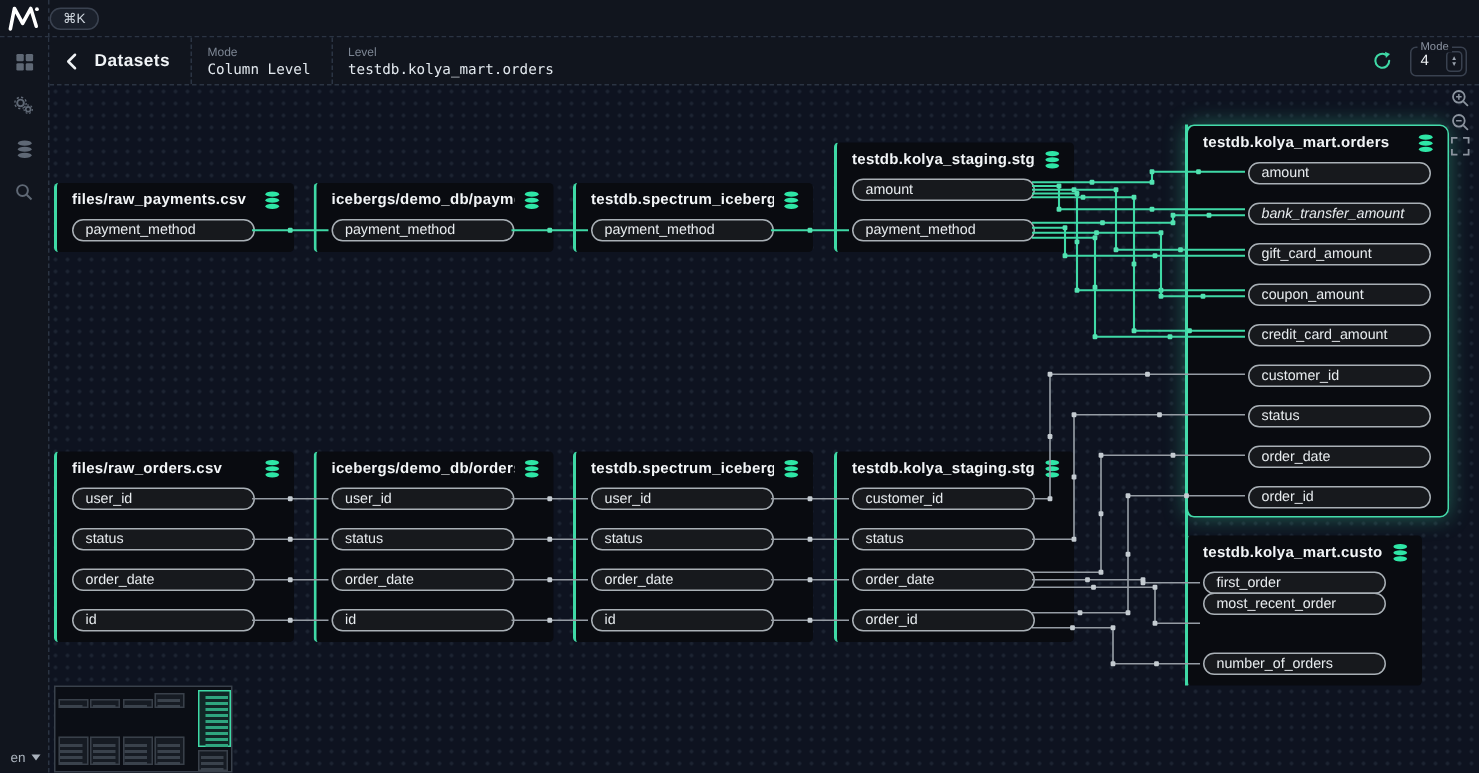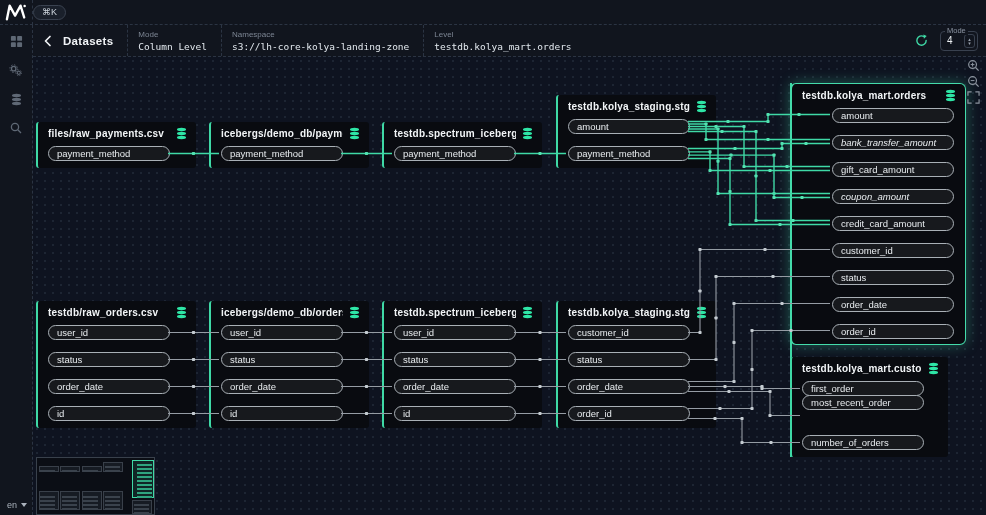--- a/index.html
+++ b/index.html
@@ -141,29 +141,29 @@
         <svg class="dbicon" width="13" height="13" viewBox="0 0 16 16">
        <g fill="#2ee6a6">
             <ellipse cx="8" cy="3" rx="5.6" ry="2.1"></ellipse>
        <ellipse cx="8" cy="8" rx="5.6" ry="2.1"></ellipse>
             <ellipse cx="8" cy="13" rx="5.6" ry="2.1"></ellipse>
           </g>
         </svg>
         <div class="chip" style="left: 40px; top: 24px; width: 122px;">amount</div>
         <div class="chip" style="left: 40px; top: 51px; width: 122px; font-style: italic;">bank_transfer_amount</div>
         <div class="chip" style="left: 40px; top: 78px; width: 122px;">gift_card_amount</div>
-        <div class="chip" style="left: 40px; top: 105px; width: 122px; font-style: italic;">coupon_amount</div>
+        <div class="chip" style="left: 40px; top: 105px; width: 122px;">coupon_amount</div>
         <div class="chip" style="left: 40px; top: 132px; width: 122px;">credit_card_amount</div>
         <div class="chip" style="left: 40px; top: 159px; width: 122px;">customer_id</div>
         <div class="chip" style="left: 40px; top: 186px; width: 122px;">status</div>
         <div class="chip" style="left: 40px; top: 213px; width: 122px;">order_date</div>
         <div class="chip" style="left: 40px; top: 240px; width: 122px;">order_id</div>
       </div>
       <div class="node" style="left: 36px; top: 301px; width: 160px; height: 127px;">
-        <div class="ntitle">testdb/raw_orders.csv</div>
+        <div class="ntitle">files/raw_orders.csv</div>
         <svg class="dbicon" width="13" height="13" viewBox="0 0 16 16">
        <g fill="#2ee6a6">
             <ellipse cx="8" cy="3" rx="5.6" ry="2.1"></ellipse>
        <ellipse cx="8" cy="8" rx="5.6" ry="2.1"></ellipse>
             <ellipse cx="8" cy="13" rx="5.6" ry="2.1"></ellipse>
           </g>
         </svg>
         <div class="chip" style="left: 10px; top: 24px; width: 122px;">user_id</div>
         <div class="chip" style="left: 10px; top: 51px; width: 122px;">status</div>
         <div class="chip" style="left: 10px; top: 78px; width: 122px;">order_date</div>
@@ -463,24 +463,20 @@
     <svg width="10" height="12" viewBox="0 0 10 12">
       <polyline points="7,1.5 2.5,6 7,10.5" fill="none" stroke="#eef1f4" stroke-width="1.7" stroke-linecap="round" stroke-linejoin="round"></polyline>
     </svg>
   </div>
   <div class="tb-title">Datasets</div>
   <div class="tfield">
     <div class="flabel">Mode</div>
     <div class="fvalue">Column Level</div>
   </div>
   <div class="tfield">
-    <div class="flabel">Namespace</div>
-    <div class="fvalue">s3://lh-core-kolya-landing-zone</div>
-  </div>
-  <div class="tfield">
     <div class="flabel">Level</div>
     <div class="fvalue">testdb.kolya_mart.orders</div>
   </div>
   <div class="tb-spacer"></div>
   <div class="refresh-btn">
     <svg width="13" height="13" viewBox="0 0 14 14">
       <path d="M12 7 A5 5 0 1 1 9.5 2.7" fill="none" stroke="#3fd9a6" stroke-width="1.5" stroke-linecap="round"></path>
       <polygon points="9,0.5 12.6,2.2 9.6,5" fill="#3fd9a6"></polygon>
     </svg>
   </div>

